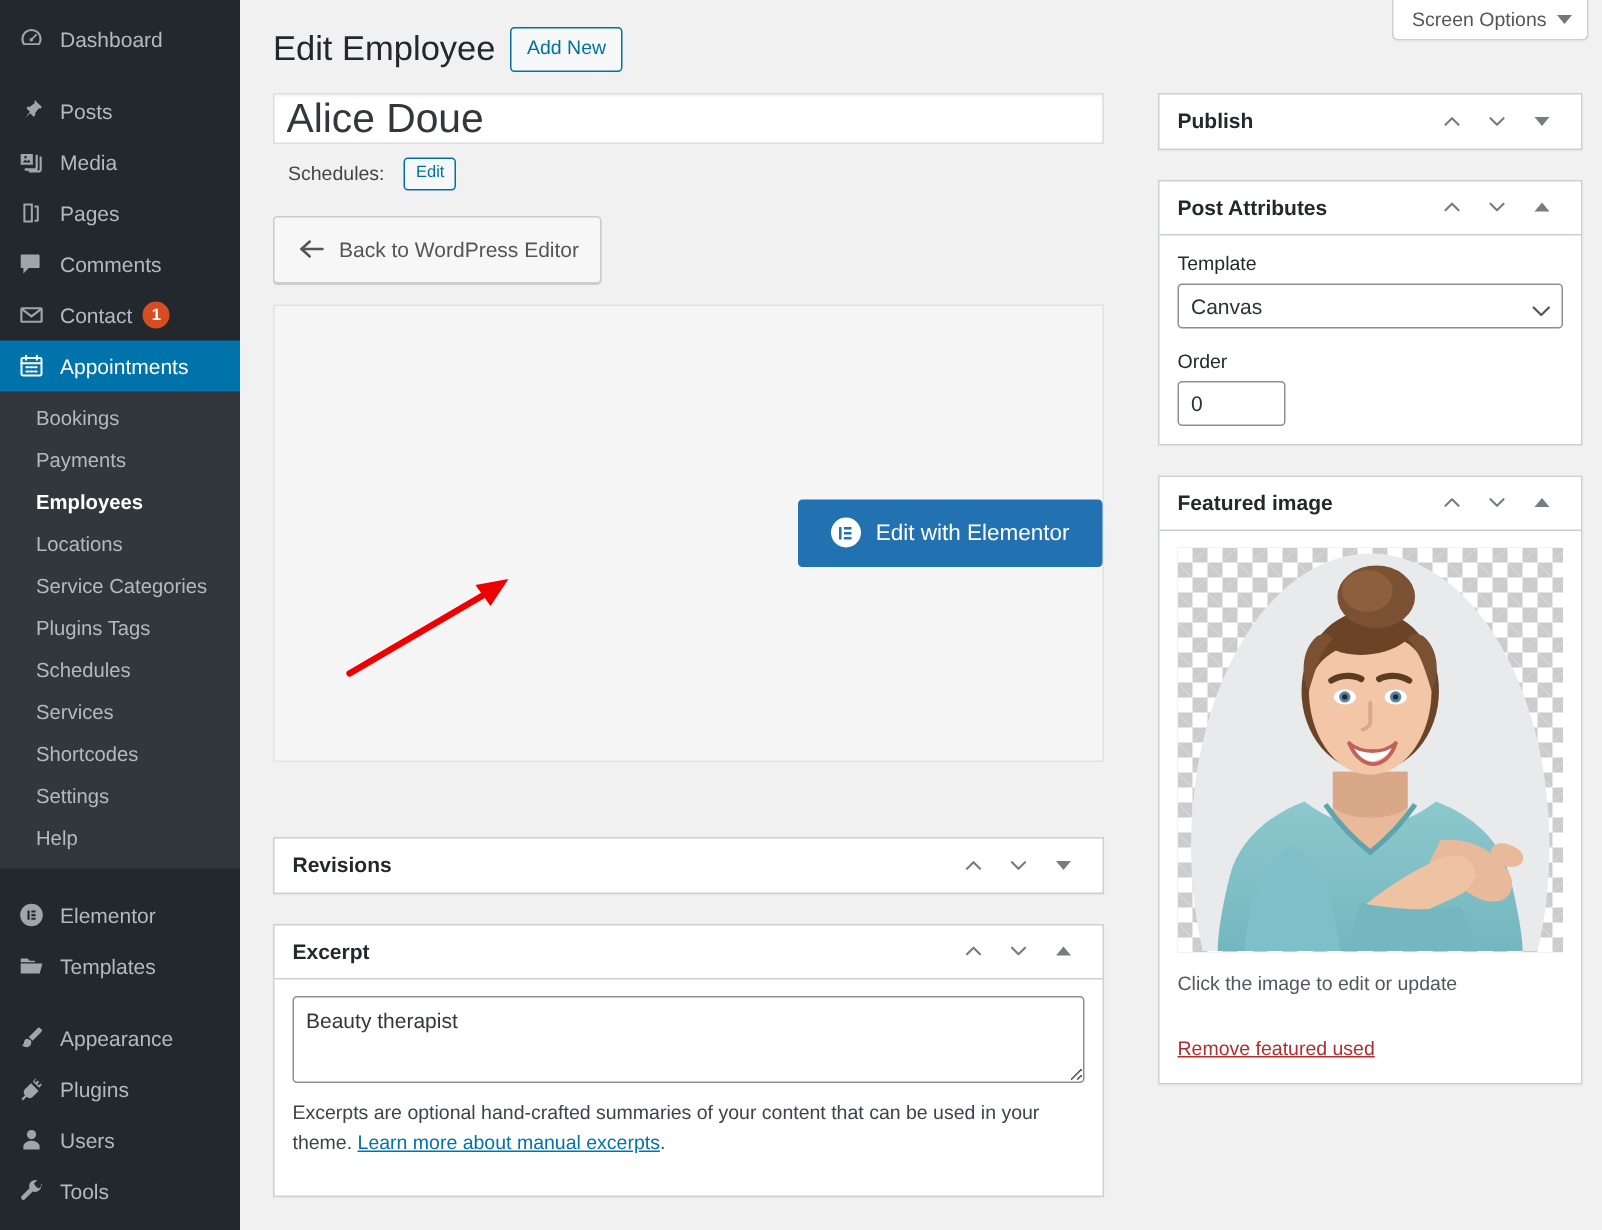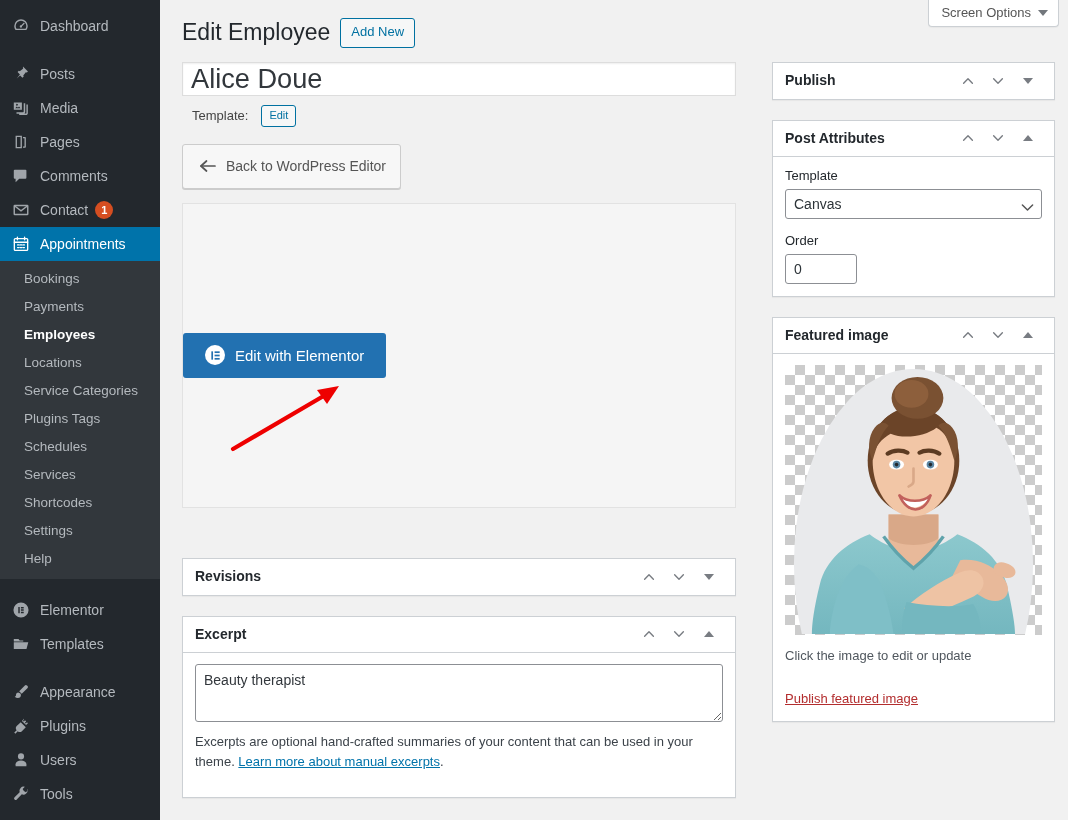--- a/index.html
+++ b/index.html
@@ -143,21 +143,21 @@
     font-size: 14px; color: #555; cursor: pointer;
     box-shadow: 0 1px 0 #ccc;
   }
   .back-to-wp .arrow-left { color: #555; display: flex; }
 
   #postdivrich {
     margin-top: 14px;
     background: #f5f5f5;
     border: 1px solid #e2e2e2;
     height: 305px;
-    display: flex; align-items: center; justify-content: flex-start;
+    display: flex; align-items: center; justify-content: flex-end;
     position: relative;
   }
   #elementor-editor-button {
     display: inline-flex; align-items: center; justify-content: center; gap: 10px;
     background: #2271b1;
     color: #fff; border: none; border-radius: 3px;
     padding: 0 22px; height: 45px;
     font-size: 15px; cursor: pointer;
     font-family: "Liberation Sans", sans-serif;
   }
@@ -439,21 +439,21 @@
 
       <div class="post-body">
 
         <div class="col-main">
 
           <div id="titlediv">
             <input id="title" type="text" value="Alice Doue" style="">
           </div>
 
           <div id="edit-slug-box">
-            <span class="lbl">Template:</span>
+            <span class="lbl">Schedules:</span>
             <span class="edit-slug-btn">Edit</span>
           </div>
 
           <div id="elementor-switch-mode">
             <div class="back-to-wp">
               <span class="arrow-left">
                 <svg width="17" height="14" viewBox="0 0 17 14" fill="none" stroke="currentColor" stroke-width="1.7" stroke-linecap="round" stroke-linejoin="round">
                     <path d="M16 7H2"></path>
                     <path d="M7.5 2 2 7l5.5 5"></path>
                   </svg>
@@ -659,21 +659,21 @@
                     <path d="M176 196c16-2 30 4 40 14 8 8 10 16 6 22-5 7-16 6-24 1-10-6-20-14-31-19l9-18z" fill="#e8b99a"></path>
                     <path d="M120 244c16-14 34-26 56-36 10-4 18-2 22 5 4 8-1 16-12 21-22 10-44 19-60 28l-6-18z" fill="#eec3a4"></path>
                     <path d="M216 212c7 3 13 2 15-2 2-5-3-9-9-11-5-2-10-1-12 3-2 5 1 8 6 10z" fill="#e8b99a"></path>
 
                     <path d="M74 200c-14 10-22 28-26 48-2 9-3 16-3 22h64c-3-22-9-42-15-54-5-9-12-14-20-16z" fill="#7fbfc7"></path>
                     <path d="M122 238c-4 12-5 22-4 32h78c1-12-2-22-7-30-20 4-46 2-67-2z" fill="#74b7bf"></path>
                   </g>
                 </svg>
               </div>
               <p class="thumb-caption">Click the image to edit or update</p>
-              <a class="remove-thumb">Publish featured image</a>
+              <a class="remove-thumb">Remove featured used</a>
             </div>
           </div>
 
         </div>
       </div>
     </div>
   </div>
 
   <svg id="annotation-arrow" viewBox="0 0 1068 820">
     <g>

